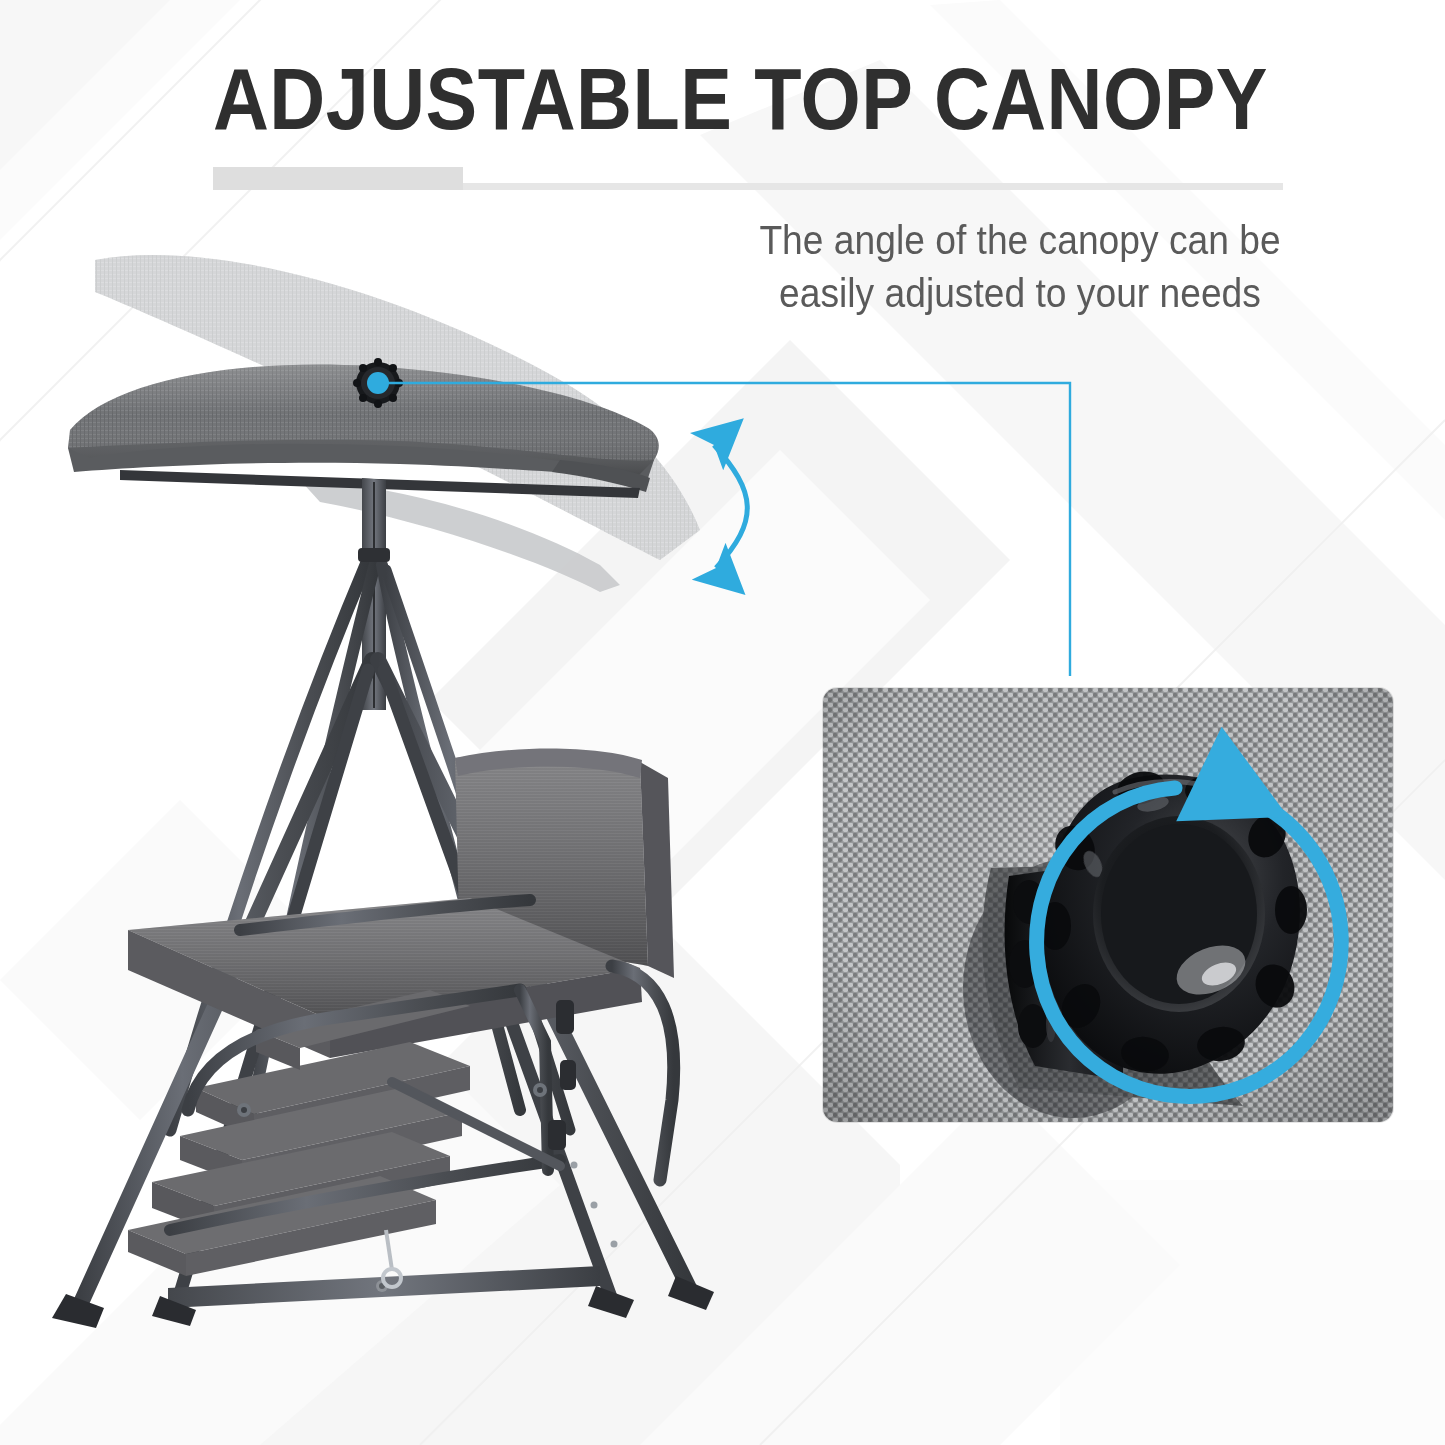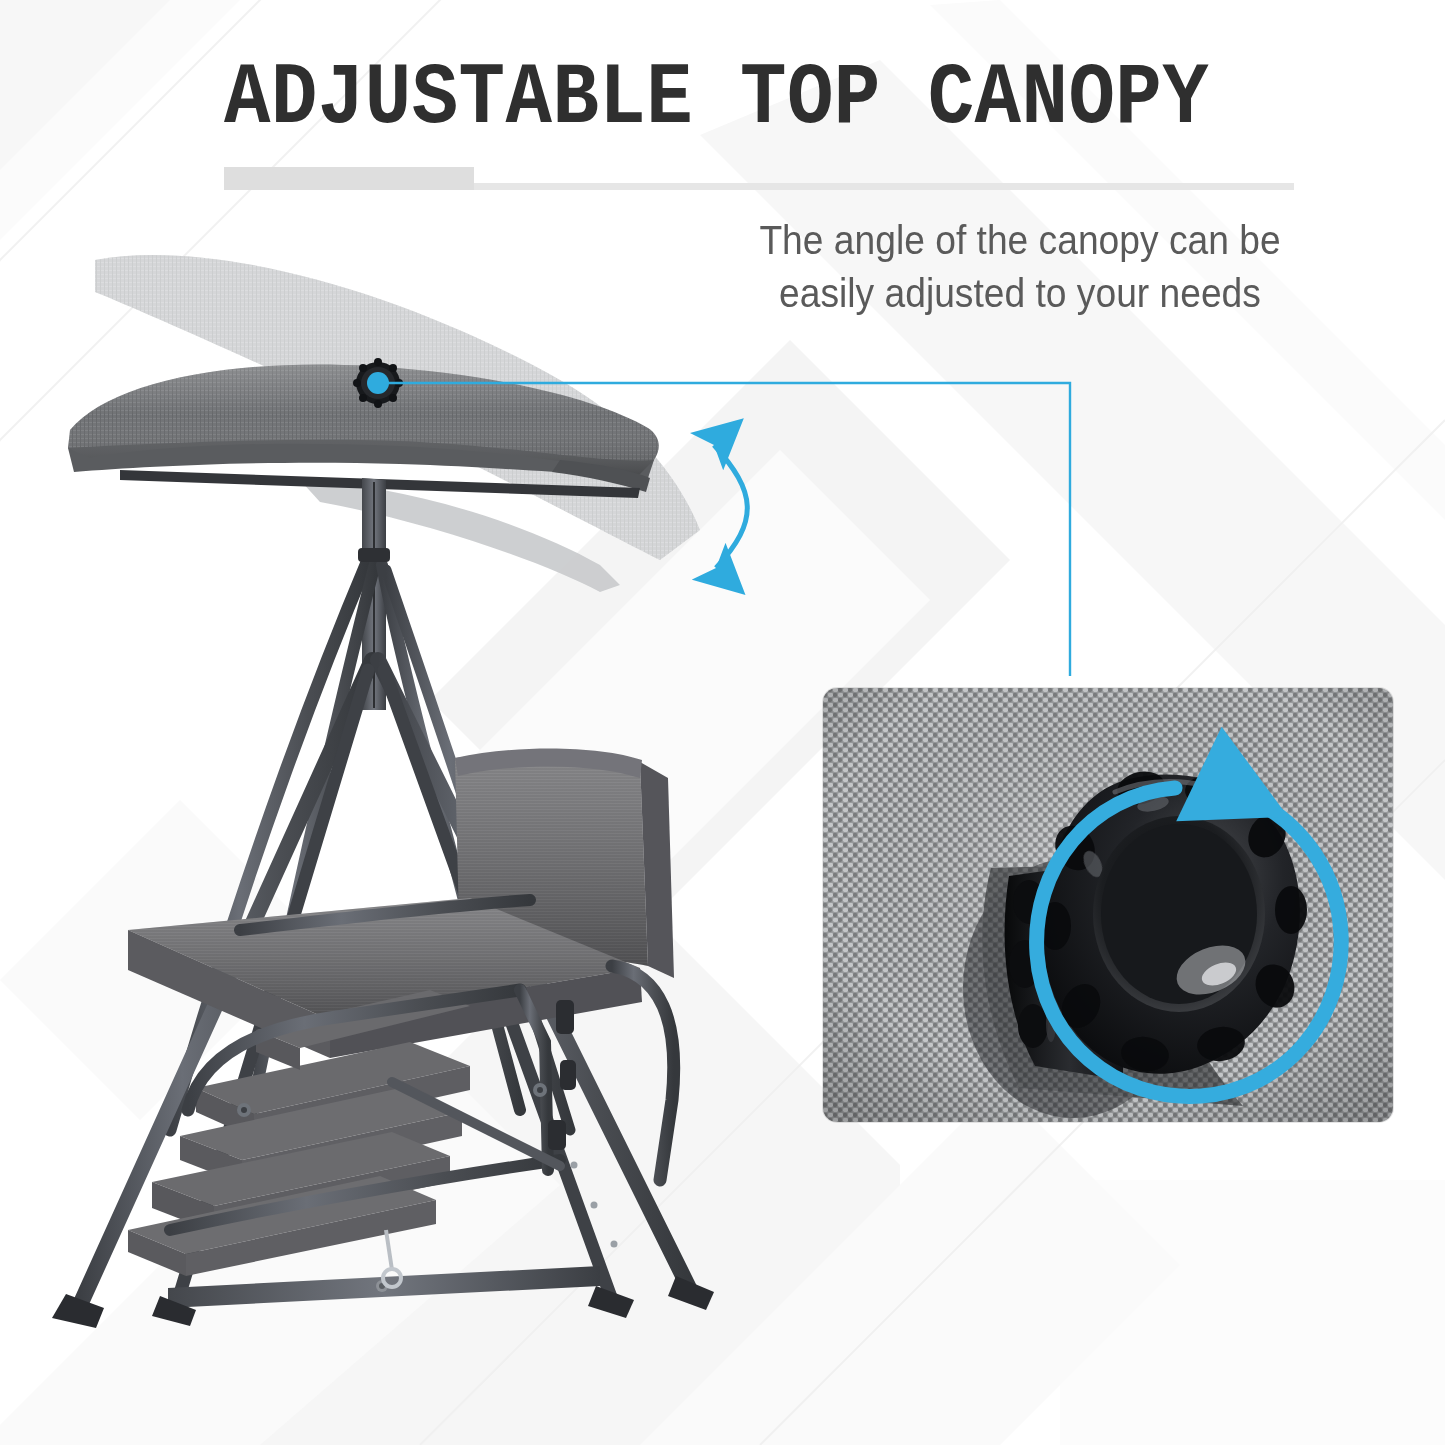--- a/index.html
+++ b/index.html
@@ -7,21 +7,21 @@
     width:1445px;height:1445px;overflow:hidden;
     background:#ffffff;
     font-family:"Liberation Sans", sans-serif;
     position:relative;
   }
 
   
   #bg-pattern{position:absolute;inset:0;z-index:0;}
 
   
-  #header{position:absolute;left:11px;top:0;width:1420px;height:210px;z-index:5;font-family:Liberation Mono, monospace;}
+  #header{position:absolute;left:0;top:0;width:1420px;height:210px;z-index:5;}
   #page-title{
     position:absolute;left:213px;top:52px;
     font-size:88px;line-height:94px;
     font-weight:700;color:#2f2f2f;
     letter-spacing:0.5px;
     transform:scaleX(0.88);transform-origin:left center;
     white-space:nowrap;
   }
   #divider-wrap{position:absolute;left:213px;top:167px;width:1070px;height:24px;}
   #divider-thick{position:absolute;left:0;top:0;width:250px;height:23px;background:#dedede;}

